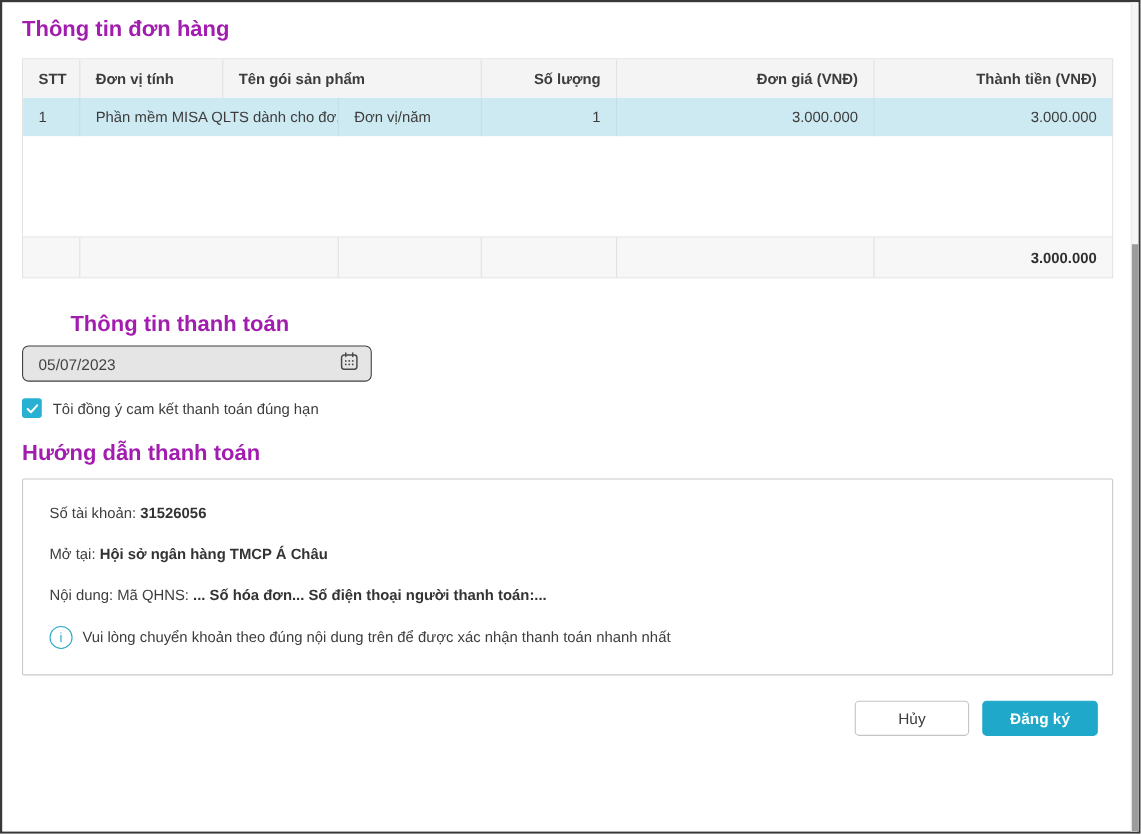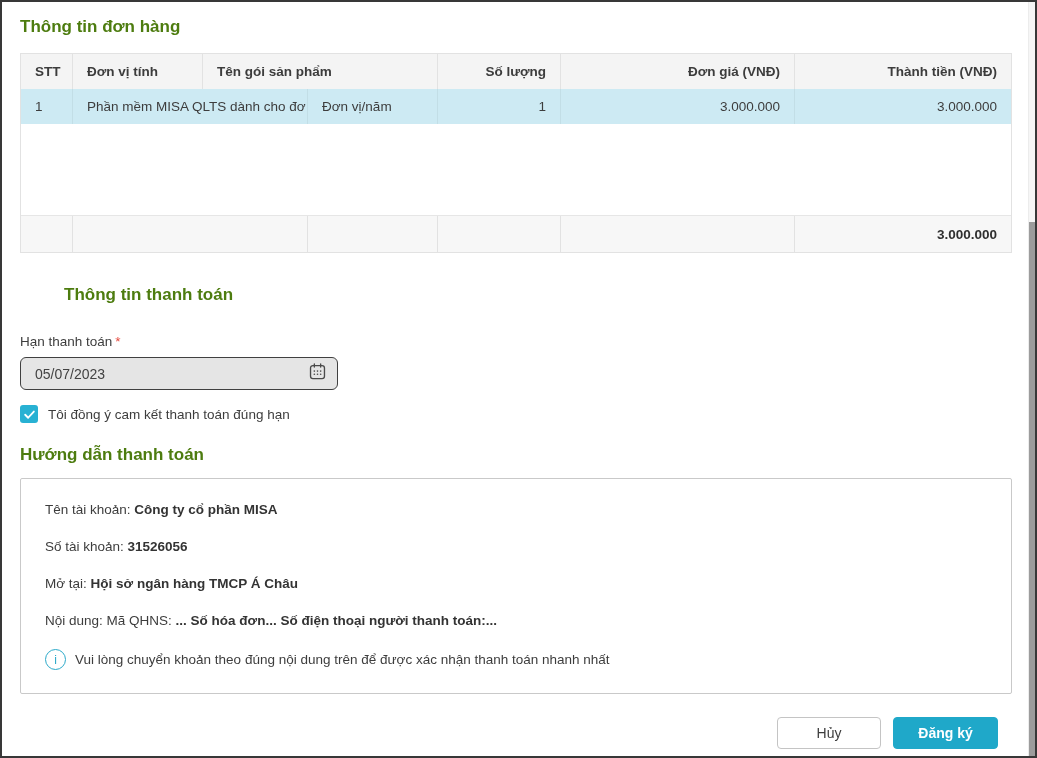--- a/index.html
+++ b/index.html
@@ -1,21 +1,21 @@
 <!DOCTYPE html>
 <html lang="vi"><head>
 <meta charset="utf-8">
 <style>
   html,body{margin:0;padding:0;background:#fff;}
   *{box-sizing:border-box;}
   body{font-family:"Liberation Sans","DejaVu Sans",sans-serif;color:#3d3d3d;}
   .screen{position:relative;width:1037px;height:758px;border:2px solid #383838;background:#fff;overflow:hidden;}
   .content{margin-left:18px;width:992px;}
 
-  .section-title{font-size:17px;font-weight:bold;color:#4d7c0f;line-height:22px;}
+  .section-title{font-size:20px;font-weight:bold;color:#a21caf;line-height:22px;}
   .title-order{margin-top:14px;}
   .title-payment{margin-top:31px;margin-left:44px;}
   .title-guide{margin-top:21px;}
 
   
   .order-table{margin-top:15px;border:1px solid #e2e2e2;font-size:13.5px;}
   .t-row{display:flex;align-items:center;text-align:right;}
   .t-head{background:#f4f4f4;height:35px;font-weight:bold;color:#3c3c3c;}
   .t-data{background:#cdeaf3;height:35px;}
   .t-spacer{height:91px;background:#fff;}
@@ -96,23 +96,20 @@
         <div class="cell c1"></div>
         <div class="cell c2"></div>
         <div class="cell c3"></div>
         <div class="cell c4"></div>
         <div class="cell c5 total-cell">3.000.000</div>
       </div>
     </div>
 
     <div class="section-title title-payment">Thông tin thanh toán</div>
 
-    <div class="field-label">
-      <span>Hạn thanh toán</span><span class="req">*</span>
-    </div>
 
     <div class="date-input">
       <span class="val">05/07/2023</span>
       <span>
         <svg width="19" height="19" viewBox="0 0 24 24" fill="none" stroke="#4a4a4a" stroke-width="1.7" stroke-linecap="round">
           <rect x="3.2" y="4.6" width="17.6" height="16.4" rx="3"></rect>
           <line x1="8" y1="2.4" x2="8" y2="6.4"></line>
           <line x1="16" y1="2.4" x2="16" y2="6.4"></line>
           <g fill="#4a4a4a" stroke="none">
             <circle cx="8" cy="11.5" r="1.05"></circle>
@@ -132,23 +129,20 @@
           <polyline points="4,12.5 9.5,18 20,6.5"></polyline>
         </svg>
       </span>
       <span class="check-label">Tôi đồng ý cam kết thanh toán đúng hạn</span>
     </div>
 
     <div class="section-title title-guide">Hướng dẫn thanh toán</div>
 
     <div class="guide-box">
       <div class="guide-line">
-        <span>Tên tài khoản: </span><b>Công ty cổ phần MISA</b>
-      </div>
-      <div class="guide-line">
         <span>Số tài khoản: </span><b>31526056</b>
       </div>
       <div class="guide-line">
         <span>Mở tại: </span><b>Hội sở ngân hàng TMCP Á Châu</b>
       </div>
       <div class="guide-line">
         <span>Nội dung: Mã QHNS: </span><b>... Số hóa đơn... Số điện thoại người thanh toán:...</b>
       </div>
       <div class="note-line">
         <span class="info-icon">

